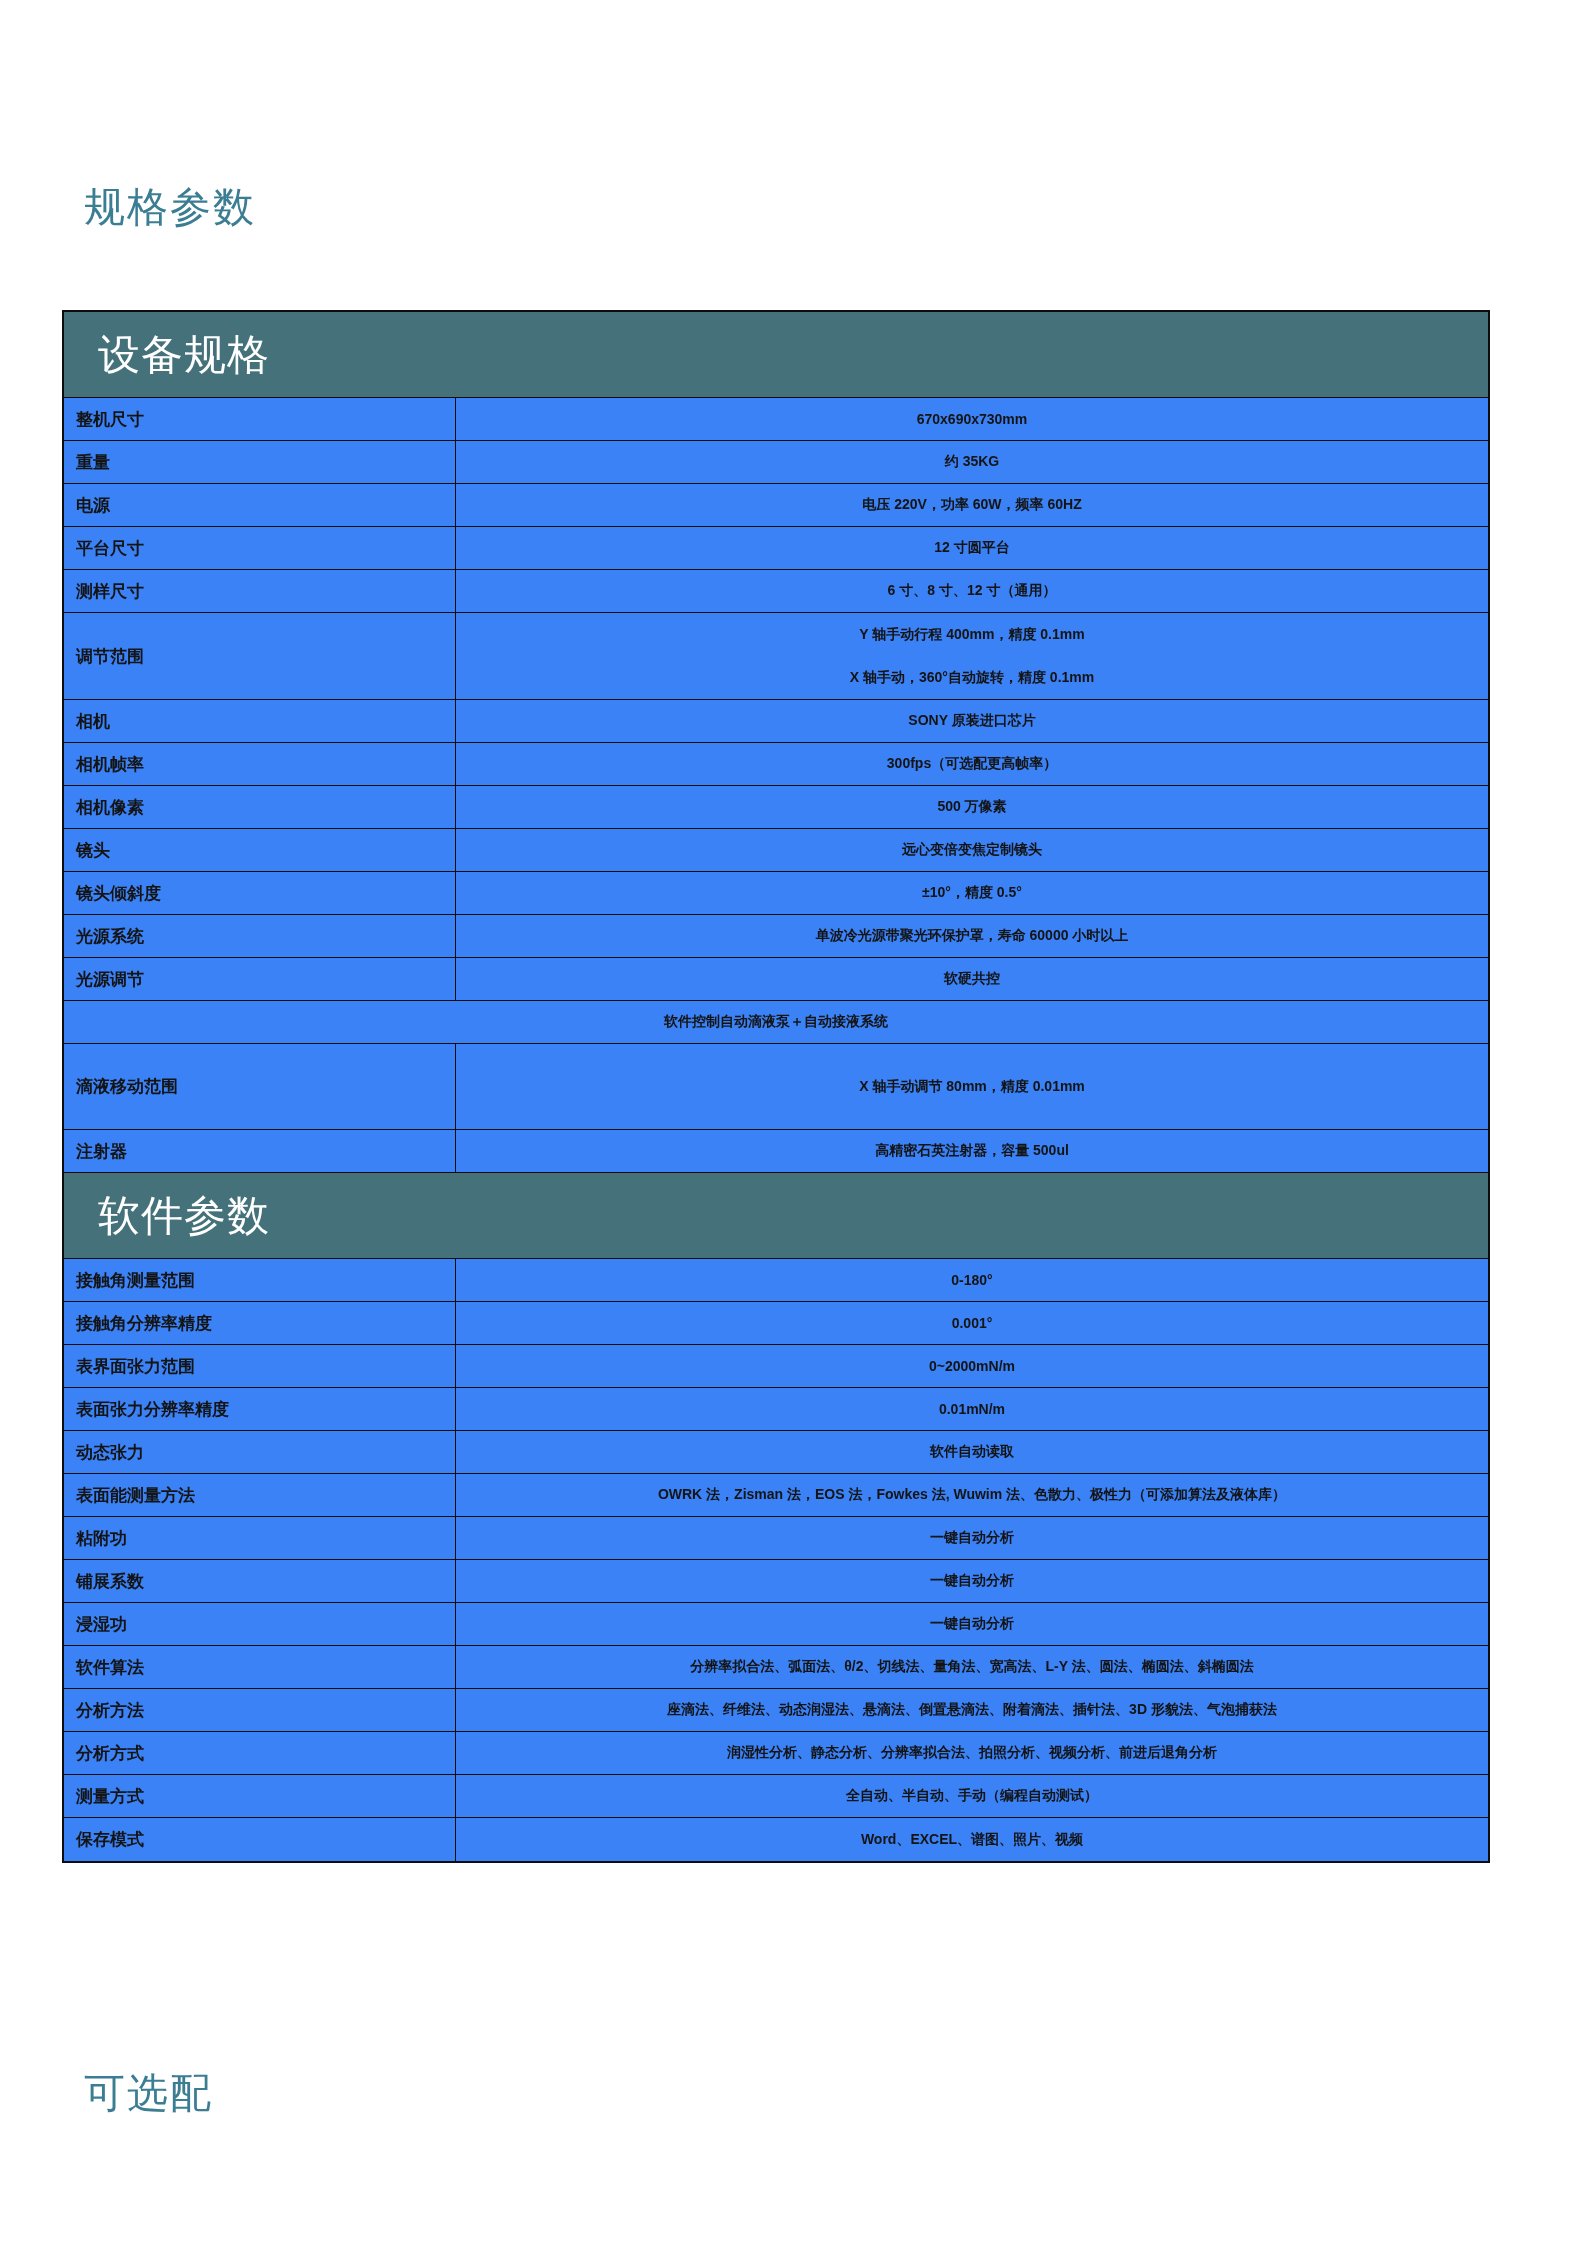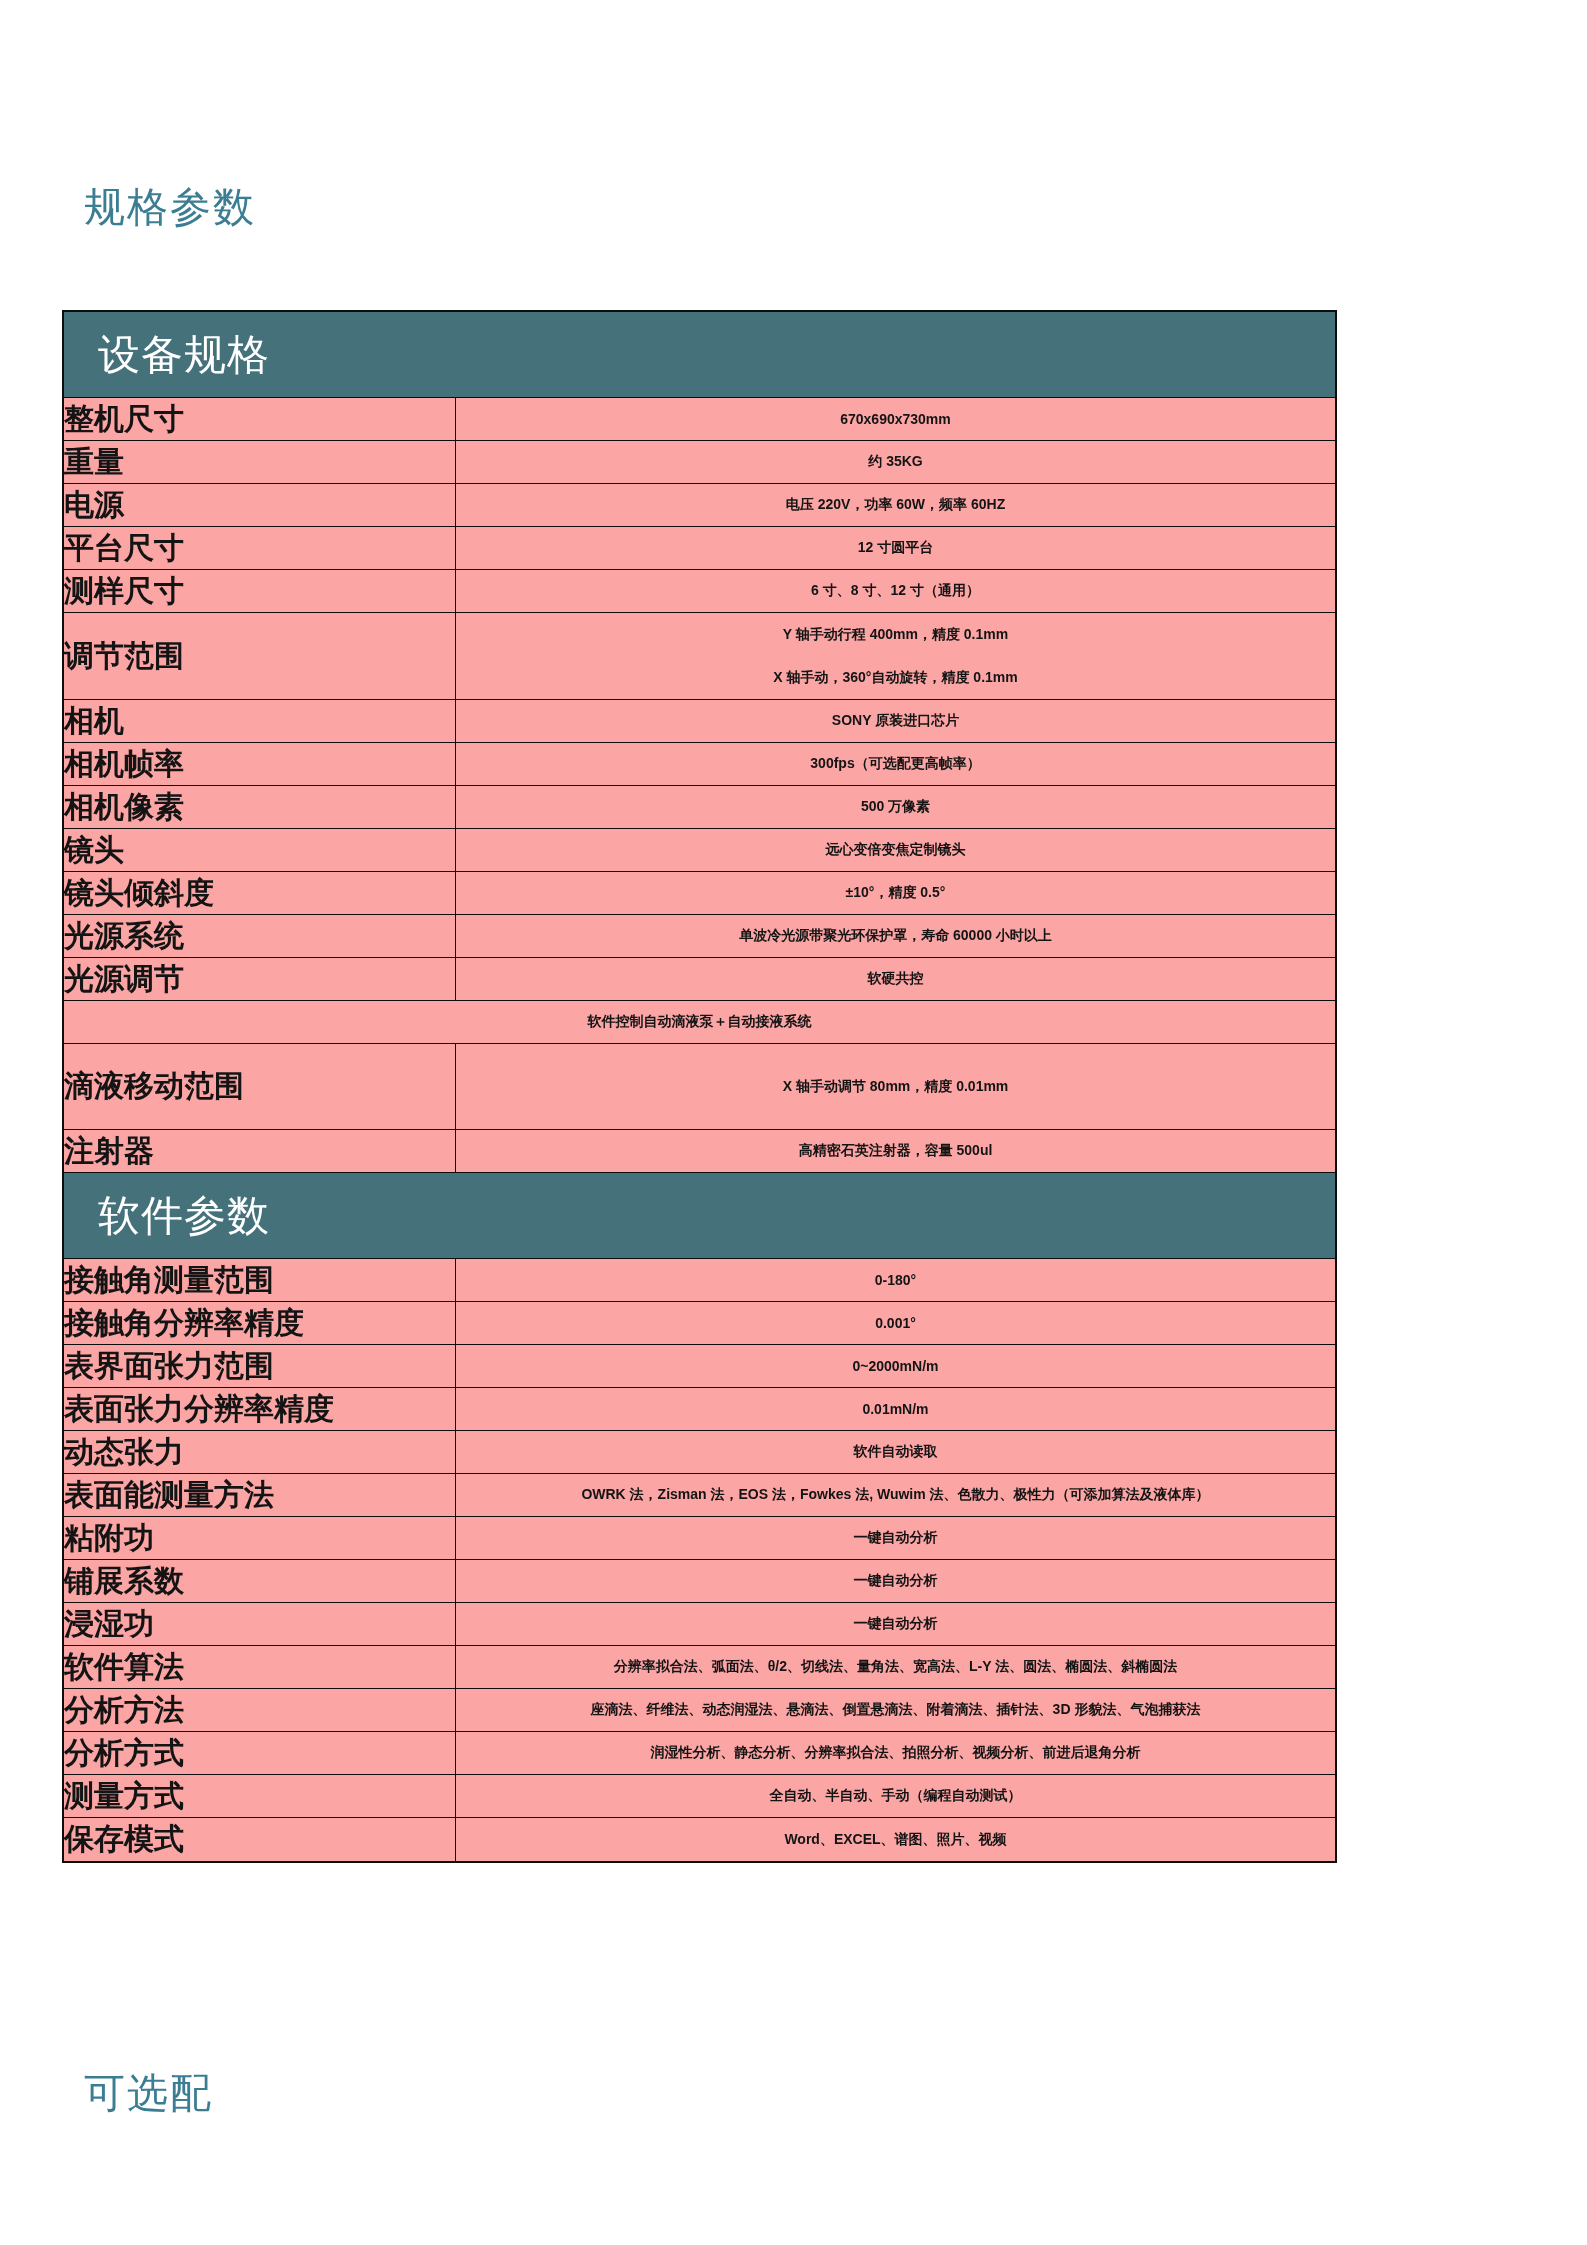--- a/index.html
+++ b/index.html
@@ -25,24 +25,24 @@
     color: var(--accent, #3B7D92);
     letter-spacing: 2px;
   }
   .section-title.top { top: 186px; }
   .section-title.bottom { top: 2072px; }
 
   .spec-table {
     position: absolute;
     left: 62px;
     top: 310px;
-    width: 1275px;
+    width: 1428px;
     border: 2px solid #0d0d0d;
     box-sizing: border-box;
-    background: #fca5a5;
+    background: #3b82f6;
   }
   .band {
     height: 86px;
     box-sizing: border-box;
     background: var(--band, #45727A);
     color: #ffffff;
     font-family: "Liberation Serif", "DejaVu Serif", serif;
     font-size: 42px;
     letter-spacing: 1px;
     display: flex;
@@ -59,23 +59,24 @@
   }
   .rows .spec-row:last-child { border-bottom: 1.5px solid #0d0d0d; }
   .rows:last-of-type .spec-row:last-child { border-bottom: none; }
   .spec-row.tall { min-height: 86px; }
   .spec-label {
     width: 392px;
     box-sizing: border-box;
     border-right: 1.5px solid #0d0d0d;
     display: flex;
     align-items: center;
+    padding-left: 12px;
     padding-right: 8px;
     font-weight: 700;
-    font-size: 30px;
+    font-size: 17px;
     flex-shrink: 0;
   }
   .spec-value {
     flex: 1;
     display: flex;
     flex-direction: column;
     justify-content: center;
     align-items: center;
     text-align: center;
     font-weight: 700;

